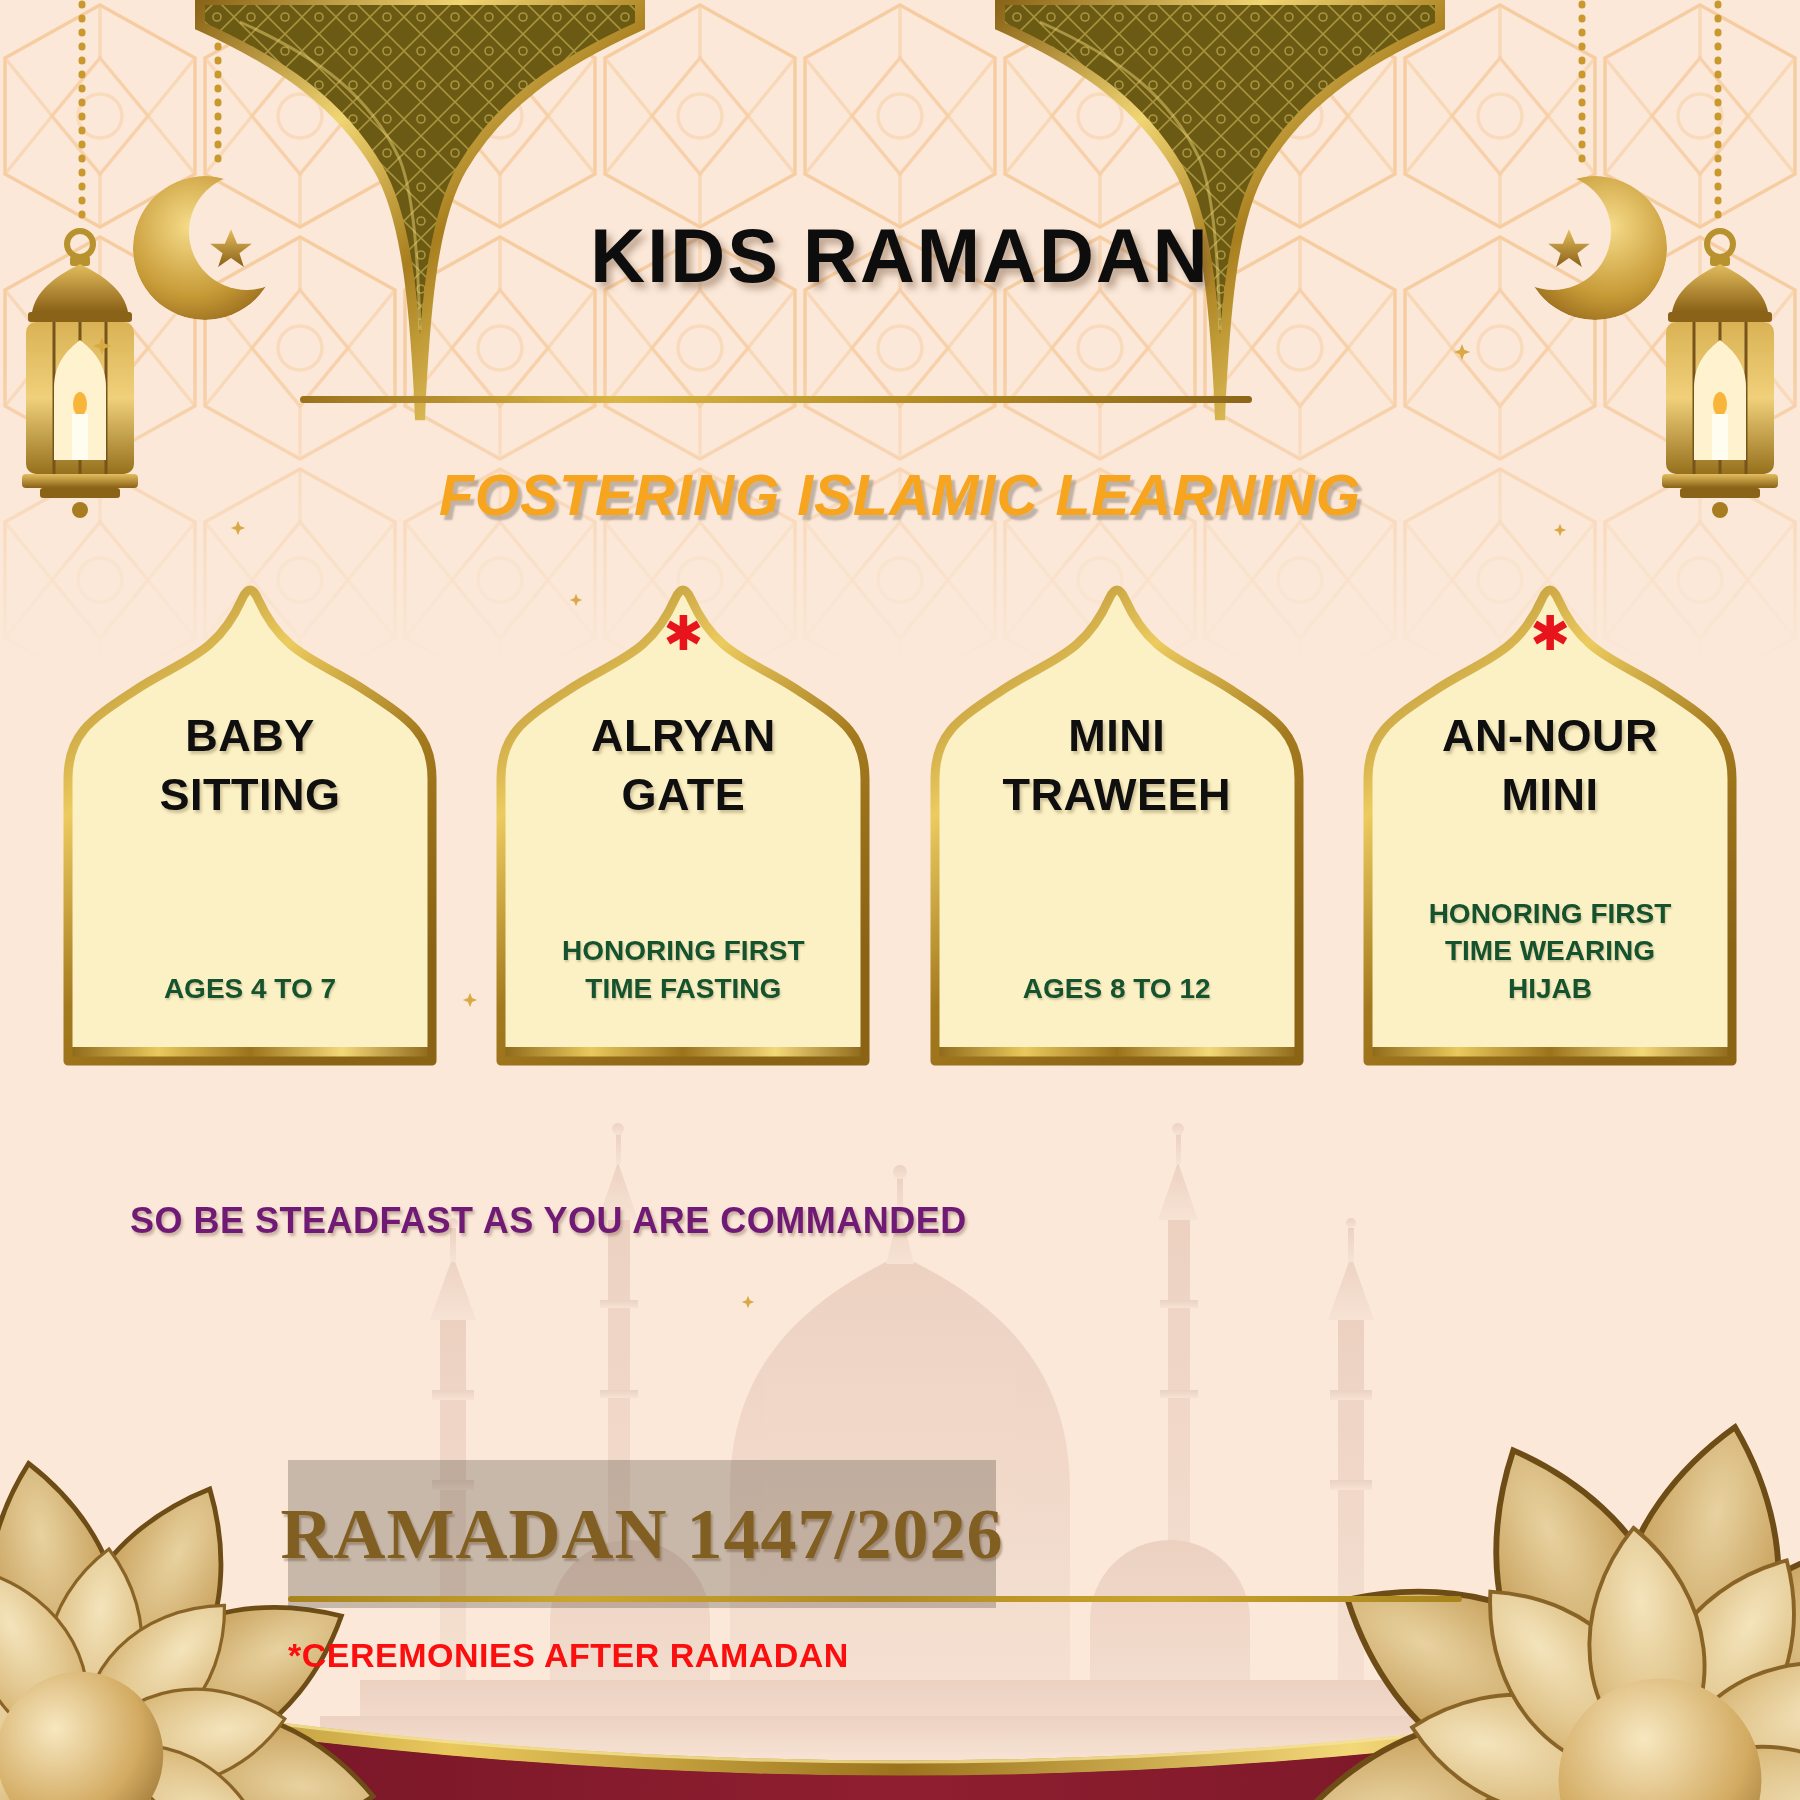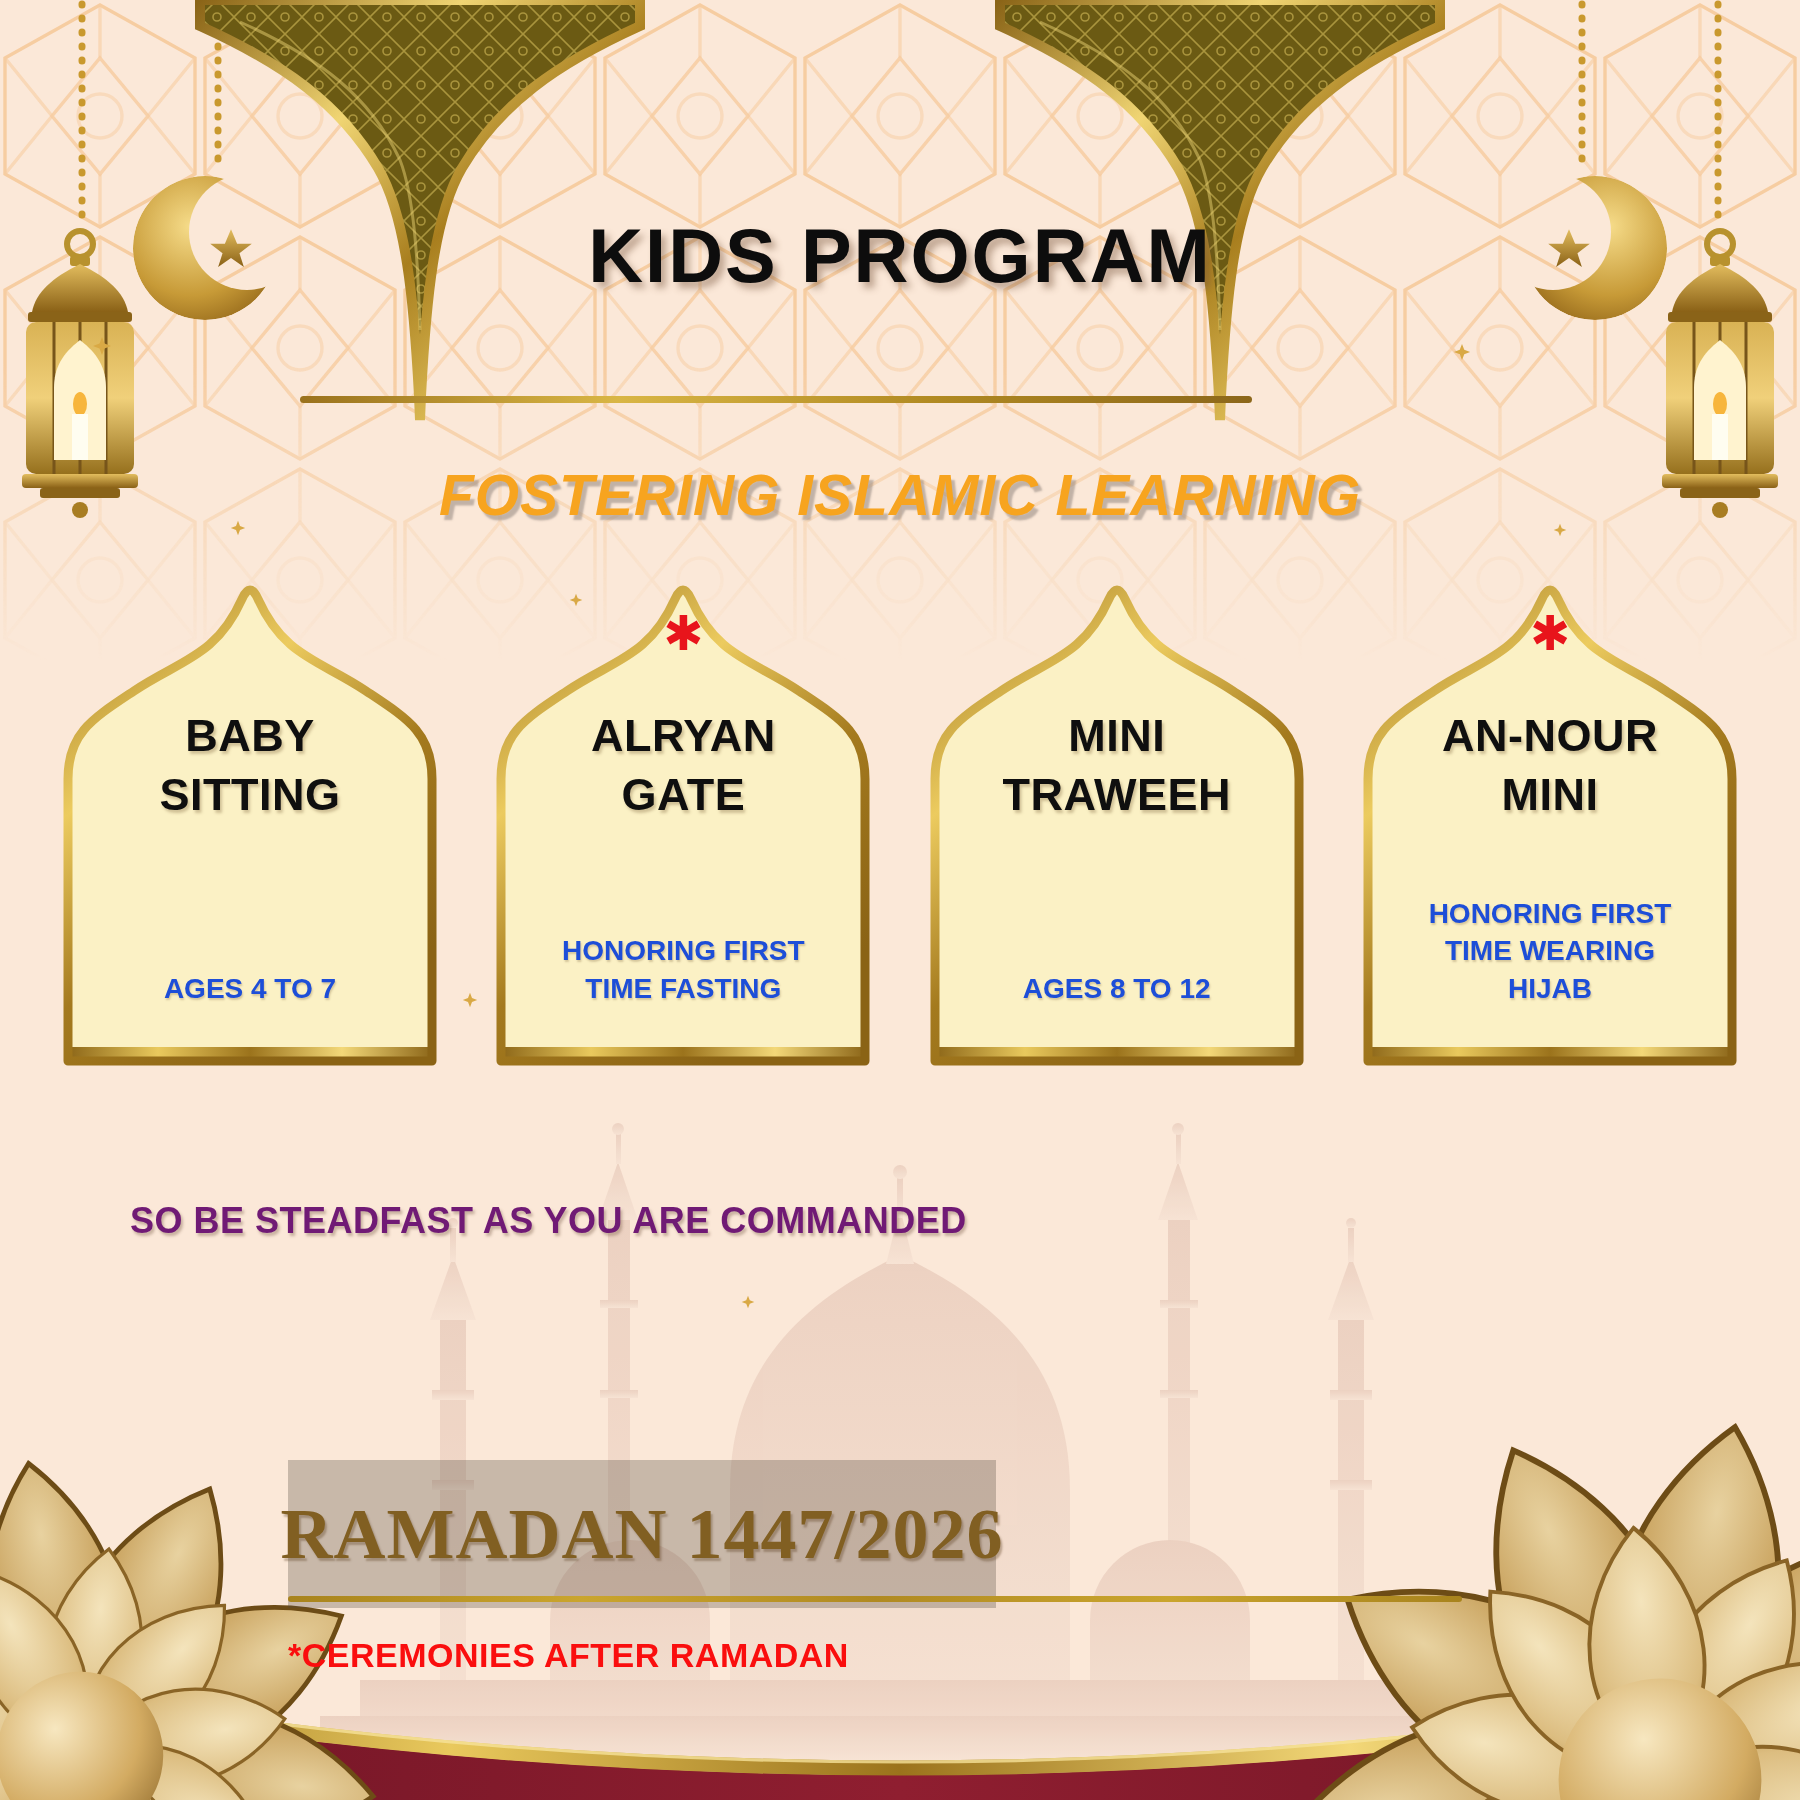--- a/index.html
+++ b/index.html
@@ -40,21 +40,21 @@
     font-size:48px;font-weight:700;color:#e8141b;line-height:1;
   }
   .card-title{
     position:absolute;top:112px;left:72px;right:72px;text-align:center;
     font-size:45px;line-height:1.3;font-weight:800;color:#0f0f0f;letter-spacing:.5px;
     text-shadow:2px 3px 3px rgba(125,100,60,.35);
     margin-top:30px;
   }
   .card-sub{
     position:absolute;bottom:62px;left:46px;right:46px;text-align:center;
-    font-size:28px;line-height:1.35;font-weight:800;color:#1d4ed8;
+    font-size:28px;line-height:1.35;font-weight:800;color:#14532d;
     text-shadow:1px 2px 2px rgba(125,100,60,.3);
   }
 
   .quote-en{
     left:130px;top:1200px;font-size:36px;font-weight:800;color:#701a75;
     letter-spacing:.5px;text-shadow:2px 3px 3px rgba(120,90,70,.4);
   }
   .quote-ar{
     left:1030px;top:1158px;width:520px;text-align:center;direction:rtl;
     font-family:"DejaVu Sans",sans-serif;
@@ -311,21 +311,21 @@
       <path d="M0,1754 Q900,1914 1800,1754 L1800,1800 L0,1800 Z" fill="url(#rlat)" opacity=".85"></path>
       <path d="M0,1752 Q900,1912 1800,1752" stroke="#d3a63c" stroke-width="5" fill="none"></path>
       <path d="M0,1688 Q900,1848 1800,1688" stroke="url(#goldH)" stroke-width="15" fill="none"></path>
       <path d="M0,1682 Q900,1842 1800,1682" stroke="#f6e29a" stroke-width="3" fill="none" opacity=".8"></path>
     </g>
 
     <use href="#flower" transform="translate(80,1755) scale(1.6) rotate(-10)"></use>
     <use href="#flower" transform="translate(1660,1780) scale(1.95) rotate(12)"></use>
   </svg>
 
-  <div class="layer abs title">KIDS PROGRAM</div>
+  <div class="layer abs title">KIDS RAMADAN</div>
   <div class="layer abs divider"></div>
   <div class="layer abs subtitle">FOSTERING ISLAMIC LEARNING</div>
 
   <div class="layer abs cards">
 
     <div class="card">
       <svg width="384" height="505" viewBox="0 0 384 505">
         <path d="M10,496 L10,214 C10,168 34,154 76,126 C122,95 158,92 184,34 Q192,16 200,34 C226,92 262,95 308,126 C350,154 374,168 374,214 L374,496 Z" fill="#fbf1c5"></path>
         <rect x="8" y="482" width="368" height="17" fill="url(#goldH)"></rect>
         <path d="M10,496 L10,214 C10,168 34,154 76,126 C122,95 158,92 184,34 Q192,16 200,34 C226,92 262,95 308,126 C350,154 374,168 374,214 L374,496 Z" fill="none" stroke="url(#goldCard)" stroke-width="9" stroke-linejoin="round"></path>

